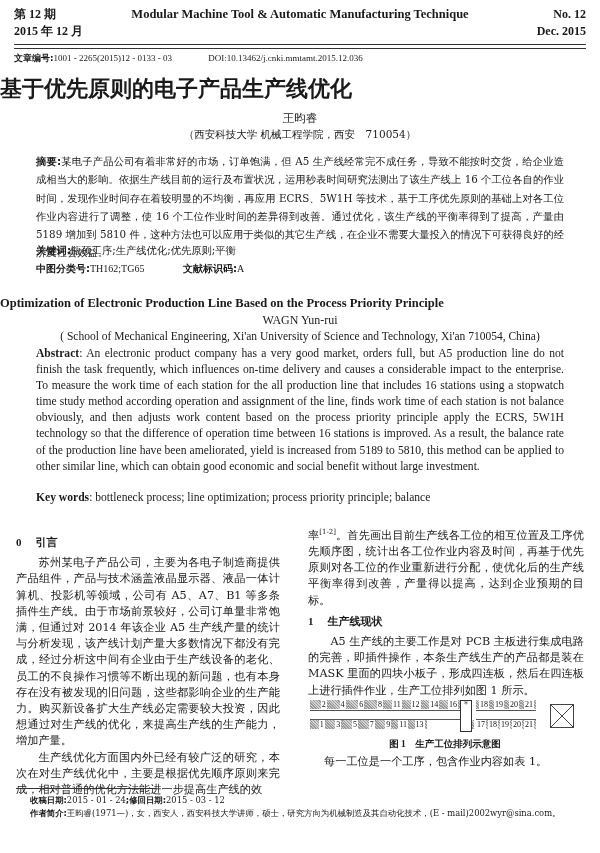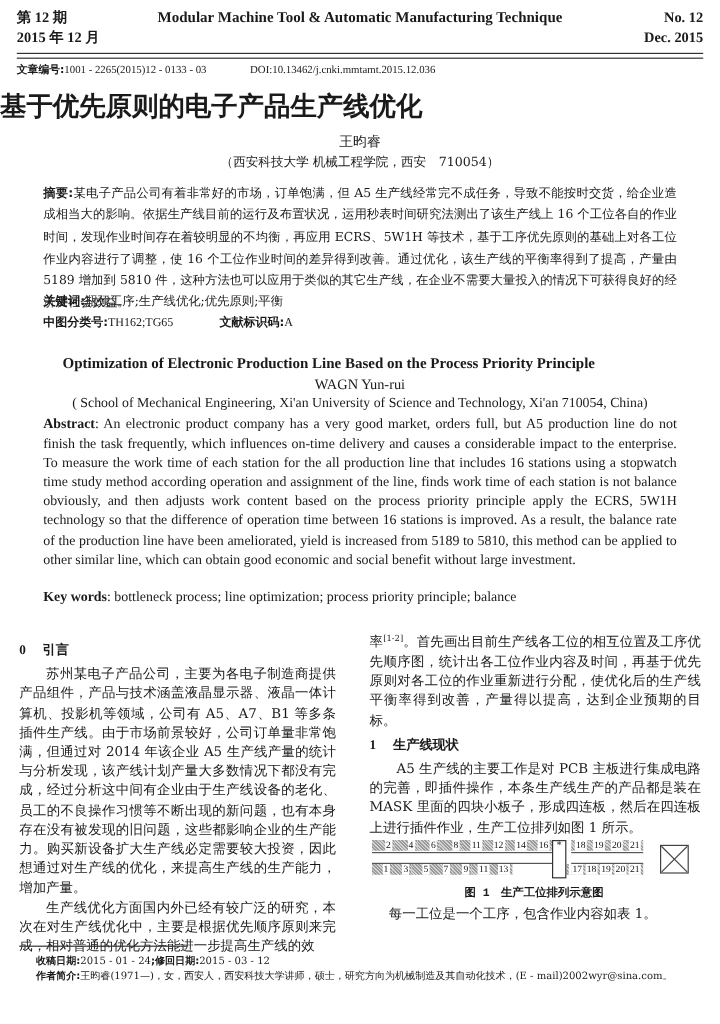--- a/index.html
+++ b/index.html
@@ -23,21 +23,21 @@
   .title { left: 0; width: 600px; top: 74px; text-align: left; font-family: "DejaVu Serif", serif; font-weight: bold; font-size: 22px; }
   .author-cn { left: 0; width: 600px; top: 111px; text-align: center; font-size: 11.5px; font-family: "DejaVu Serif", serif; }
   .affil-cn { left: 0; width: 600px; top: 128px; text-align: center; font-size: 10.5px; font-family: "DejaVu Serif", serif; }
   
   .abstract-cn { left: 36px; width: 528px; top: 152px; font-size: 10.3px; line-height: 18.3px; text-align: justify; }
   .abstract-cn b, .kw-cn b, .cls b { font-family: "DejaVu Sans", sans-serif; font-weight: bold; }
   .kw-cn { left: 36px; top: 244px; font-size: 10.3px; }
   .cls { left: 36px; top: 262px; font-size: 10px; font-family: "Liberation Serif", serif; }
   .cls .doc { margin-left: 36px; }
   
-  .title-en { left: 0; width: 548px; top: 296px; text-align: center; font-family: "Liberation Serif", serif; font-weight: bold; font-size: 12.5px; }
+  .title-en { left: 0; width: 548px; top: 296px; font-family: "Liberation Serif", serif; font-weight: bold; font-size: 12.5px; }
   .author-en { left: 0; width: 600px; top: 313px; text-align: center; font-family: "Liberation Serif", serif; font-size: 12px; }
   .affil-en { left: 0; width: 600px; top: 330px; text-align: center; font-family: "Liberation Serif", serif; font-size: 11.5px; }
   .abstract-en { left: 36px; width: 528px; top: 346px; font-family: "Liberation Serif", serif; font-size: 11.6px; line-height: 16.1px; text-align: justify; }
   .abstract-en b, .kw-en b { font-weight: bold; }
   .kw-en { left: 36px; top: 491px; font-family: "Liberation Serif", serif; font-size: 11.6px; }
   
   .col { font-size: 11.2px; line-height: 16.2px; text-align: justify; }
   .col-left { left: 16px; width: 264px; top: 534px; }
   .col-right { left: 308px; width: 276px; top: 524px; }
   .sec-h { font-family: "DejaVu Sans", sans-serif; font-weight: bold; font-size: 11px; margin: 0 0 4px 0; }
@@ -47,21 +47,21 @@
   sup { font-size: 7px; }
   
   .fig { left: 310px; top: 700px; width: 270px; height: 32px; }
   .row { position: absolute; height: 9px; display: flex; }
   .cell { height: 9px; font-family: "Liberation Serif", serif; font-size: 8px; line-height: 9px; text-align: right; padding-right: 2px; box-sizing: border-box;
           background: repeating-linear-gradient(45deg, #9a9a9a 0 1px, #d4d4d4 1px 2px); color: #111; }
   .cell span { background: #fff; padding: 0 1px; }
   .belt { position: absolute; left: 0; top: 10px; width: 150px; height: 8px; border: 1px solid #555; border-left: none; border-right: none; background: #fff;}
   .buffer { position: absolute; border: 1px solid #333; background: #fff; font-size: 8px; line-height: 8px; text-align: center; }
   .boxx { position: absolute; border: 1px solid #444; }
-  .fig-cap { left: 310px; width: 270px; top: 738px; text-align: center; font-family: Liberation Mono, monospace; font-weight: bold; font-size: 9.5px; }
+  .fig-cap { left: 310px; width: 270px; top: 738px; text-align: center; font-family: Liberation Serif, serif; font-weight: bold; font-size: 9.5px; }
   .after-fig { left: 324px; top: 754px; font-size: 11.2px; }
   
   .foot-rule { left: 16px; top: 788px; width: 140px; border-top: 1px solid #333; }
   .foot { left: 30px; font-size: 8.4px; font-family: "DejaVu Serif", serif; white-space: nowrap; }
   .foot b { font-family: "DejaVu Sans", sans-serif; font-weight: bold; }
 </style>
 </head>
 <body>
 
 <div class="abs hdr-left">

